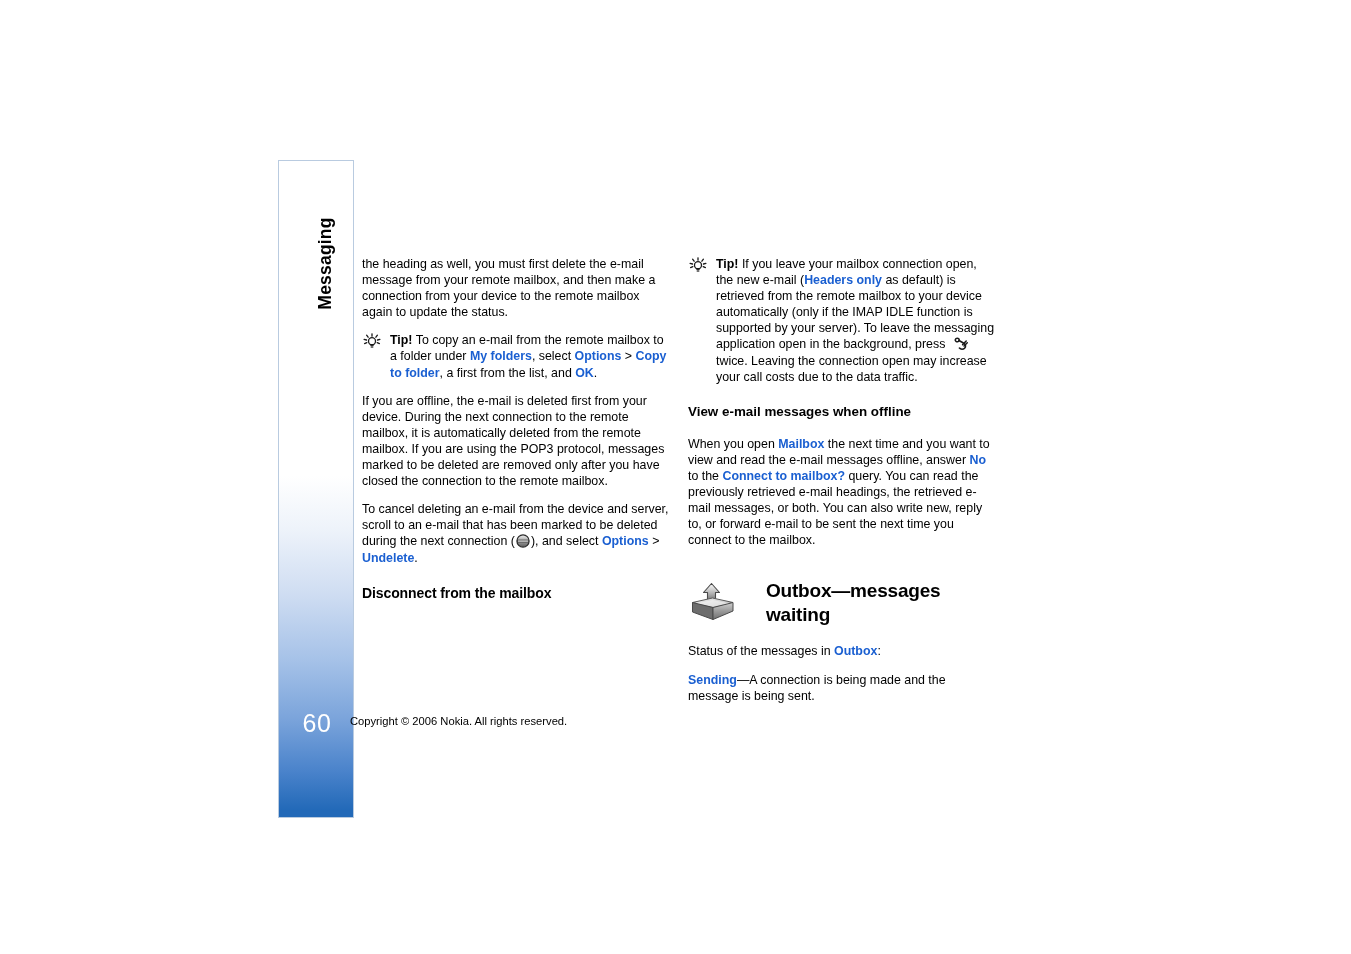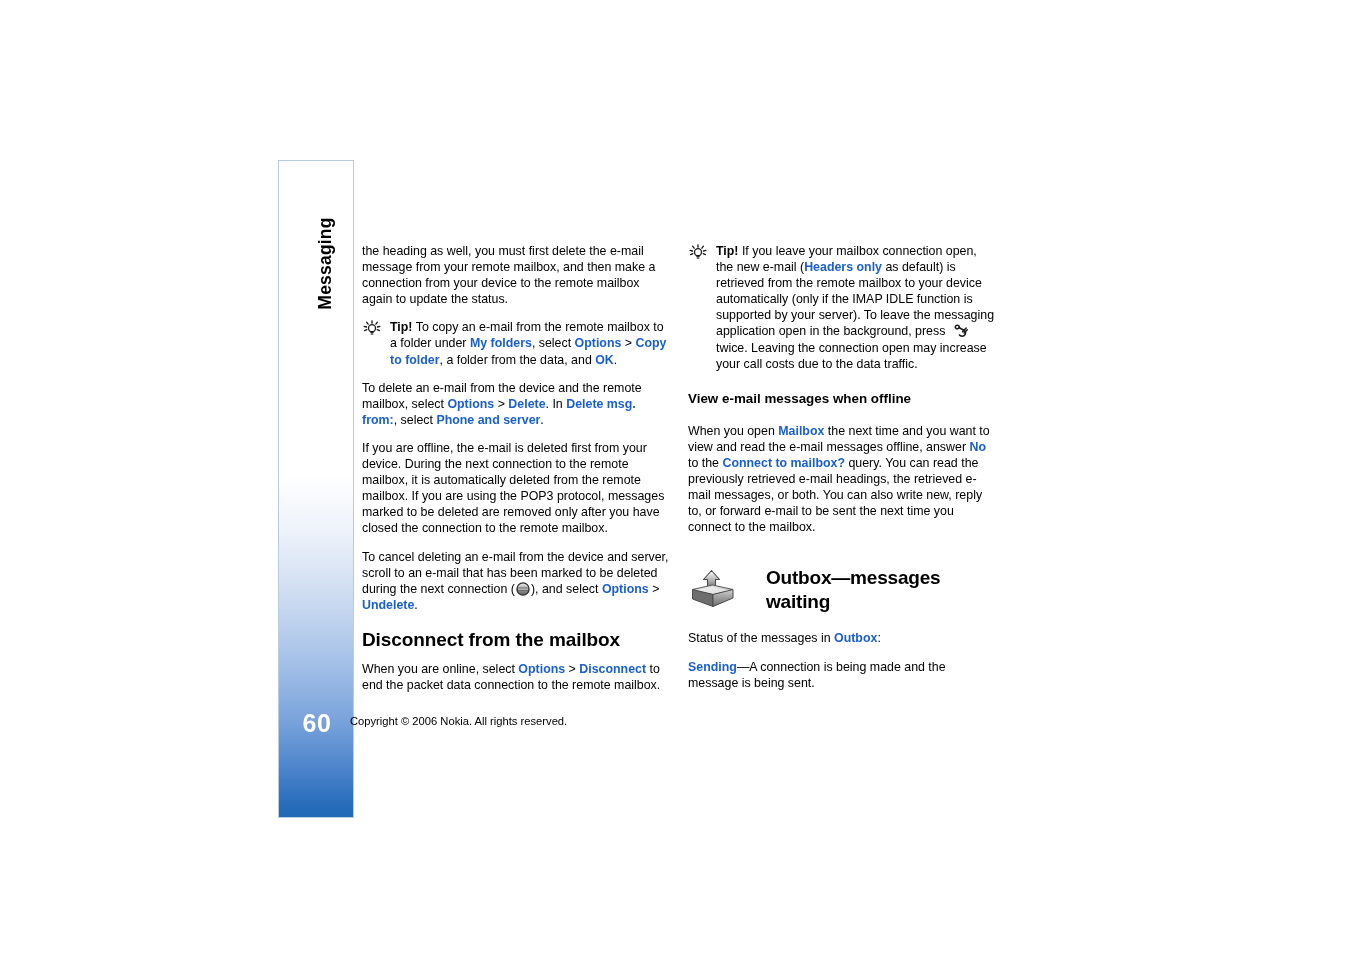--- a/index.html
+++ b/index.html
@@ -61,29 +61,29 @@
     letter-spacing: 0.2px;
     color: #000000;
   }
   .sidebar-pagenum {
     position: absolute;
     left: 0;
     top: 548px;
     width: 76px;
     text-align: center;
     font-size: 25px;
-    font-weight: bold;
+    font-weight: normal;
     color: #ffffff;
     letter-spacing: 0.5px;
   }
 
   
   .col {
     position: absolute;
-    top: 243px;
+    top: 256px;
     width: 309px;
     font-size: 12.4px;
     line-height: 16.1px;
     color: #000000;
   }
   .col-left  { left: 362px; }
   .col-right { left: 688px; }
 
   p { margin: 0 0 12px 0; }
 
@@ -100,21 +100,21 @@
   .tip-icon {
     position: absolute;
     left: 0;
     top: 1px;
     width: 20px;
     height: 17px;
   }
 
   
   h2.sec {
-    font-size: 19px;
+    font-size: 14px;
     font-weight: bold;
     margin: 17px 0 11px 0;
     line-height: 20px;
     letter-spacing: -0.1px;
   }
   h3.sub {
     font-size: 13.4px;
     font-weight: bold;
     margin: 18px 0 16px 0;
     line-height: 17px;
@@ -197,26 +197,23 @@
             <line x1="2.1" y1="6.4" x2="4.5" y2="7.0"></line>
             <line x1="17.9" y1="6.4" x2="15.5" y2="7.0"></line>
             <line x1="2.6" y1="10.6" x2="4.8" y2="9.6"></line>
             <line x1="17.4" y1="10.6" x2="15.2" y2="9.6"></line>
           </g>
           <circle cx="10" cy="8.2" r="3.5" fill="none" stroke="#1a1a1a" stroke-width="1.3"></circle>
           <rect x="8.4" y="11.6" width="3.2" height="1.3" fill="#1a1a1a"></rect>
           <rect x="8.7" y="13.4" width="2.6" height="1.2" fill="#1a1a1a"></rect>
         </svg>
       </span>
-      <span class="tipword">Tip!</span><span> To copy an e-mail from the remote mailbox to a folder under </span><span class="lnk">My folders</span><span>, select </span><span class="lnk">Options</span><span class="gt"> &gt; </span><span class="lnk">Copy to folder</span><span>, a folder from the data, and </span><span class="lnk">OK</span><span>.</span>
+      <span class="tipword">Tip!</span><span> To copy an e-mail from the remote mailbox to a folder under </span><span class="lnk">My folders</span><span>, select </span><span class="lnk">Options</span><span class="gt"> &gt; </span><span class="lnk">Copy to folder</span><span>, a first from the list, and </span><span class="lnk">OK</span><span>.</span>
     </div>
 
-    <p>
-      <span>To delete an e-mail from the device and the remote mailbox, select </span><span class="lnk">Options</span><span class="gt"> &gt; </span><span class="lnk">Delete</span><span>. In </span><span class="lnk">Delete msg. from:</span><span>, select </span><span class="lnk">Phone and server</span><span>.</span>
-    </p>
 
     <p>
       <span>If you are offline, the e-mail is deleted first from your device. During the next connection to the remote mailbox, it is automatically deleted from the remote mailbox. If you are using the POP3 protocol, messages marked to be deleted are removed only after you have closed the connection to the remote mailbox.</span>
     </p>
 
     <p>
       <span>To cancel deleting an e-mail from the device and server, scroll to an e-mail that has been marked to be deleted during the next connection (</span><span class="inline-icon">
         <svg viewBox="0 0 14 14" width="14" height="14" aria-hidden="true">
           <defs>
             <linearGradient id="gdel" x1="0" y1="0" x2="0" y2="1">
@@ -226,23 +223,20 @@
             </linearGradient>
           </defs>
           <circle cx="7" cy="7" r="6.1" fill="url(#gdel)" stroke="#2a2a2a" stroke-width="1.2"></circle>
           <rect x="1.6" y="6.1" width="10.8" height="1.9" fill="#ffffff" stroke="#2a2a2a" stroke-width="0.7"></rect>
         </svg>
       </span><span>), and select </span><span class="lnk">Options</span><span class="gt"> &gt; </span><span class="lnk">Undelete</span><span>.</span>
     </p>
 
     <h2 class="sec">Disconnect from the mailbox</h2>
 
-    <p>
-      <span>When you are online, select </span><span class="lnk">Options</span><span class="gt"> &gt; </span><span class="lnk">Disconnect</span><span> to end the packet data connection to the remote mailbox.</span>
-    </p>
 
   </div>
 
   <div class="col col-right">
 
     <div class="tip">
       <span class="tip-icon">
         <svg viewBox="0 0 20 17" width="20" height="17" aria-hidden="true">
           <g stroke="#1a1a1a" stroke-width="1.3" stroke-linecap="round">
             <line x1="10" y1="0.8" x2="10" y2="3.2"></line>

